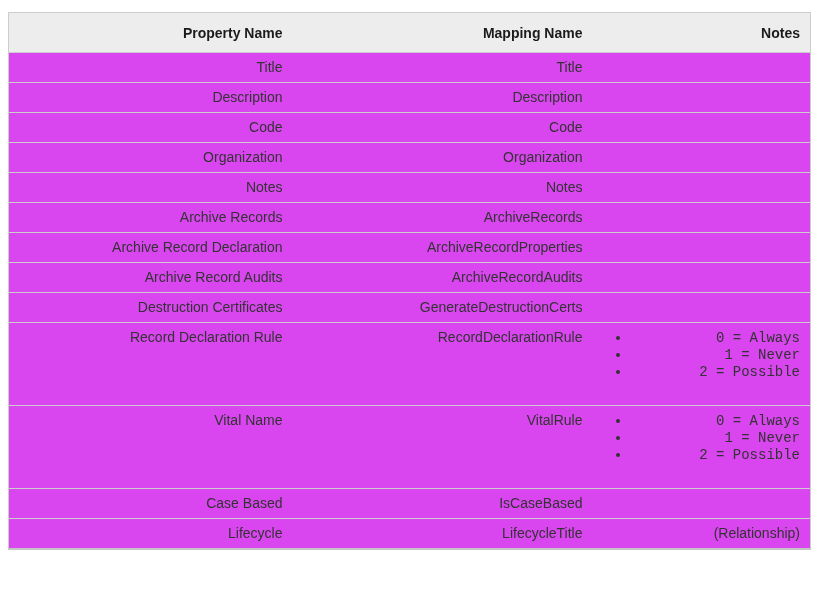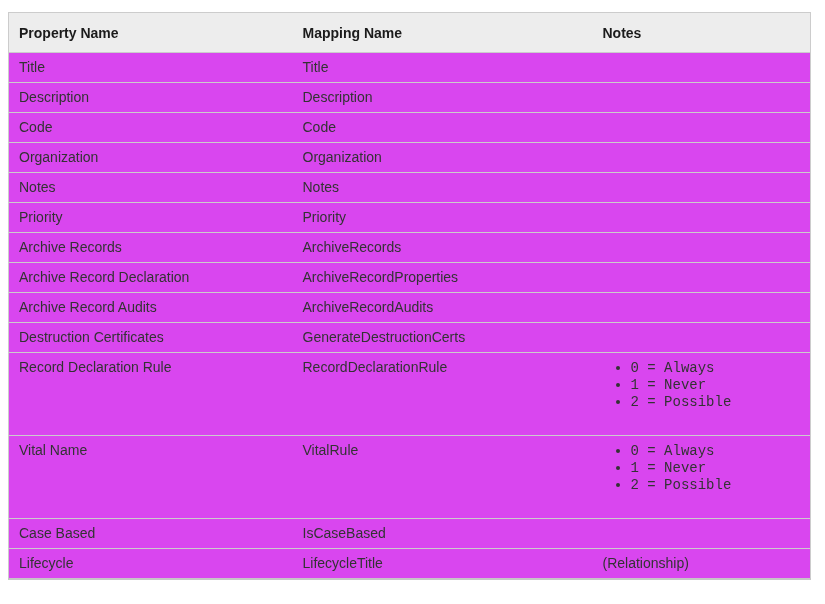--- a/index.html
+++ b/index.html
@@ -27,21 +27,21 @@
     border-collapse: collapse;
     table-layout: fixed;
     width: 802px;
     border: 1px solid var(--border);
     border-bottom: 2px solid var(--border-bottom);
   }
   col.c1 { width: 284px; }
   col.c2 { width: 300px; }
   col.c3 { width: 218px; }
   th, td {
-    text-align: left;
+    text-align: right;
     vertical-align: top;
     font-size: 14px;
     color: var(--text);
   }
   thead th {
     background: var(--header-bg);
     color: var(--header-text);
     font-weight: bold;
     padding: 12px 10px 11px 10px;
     line-height: 16px;
@@ -102,25 +102,20 @@
           <td>Organization</td>
           <td>Organization</td>
           <td></td>
         </tr>
         <tr>
           <td>Notes</td>
           <td>Notes</td>
           <td></td>
         </tr>
         <tr>
-          <td>Priority</td>
-          <td>Priority</td>
-          <td></td>
-        </tr>
-        <tr>
           <td>Archive Records</td>
           <td>ArchiveRecords</td>
           <td></td>
         </tr>
         <tr>
           <td>Archive Record Declaration</td>
           <td>ArchiveRecordProperties</td>
           <td></td>
         </tr>
         <tr>

